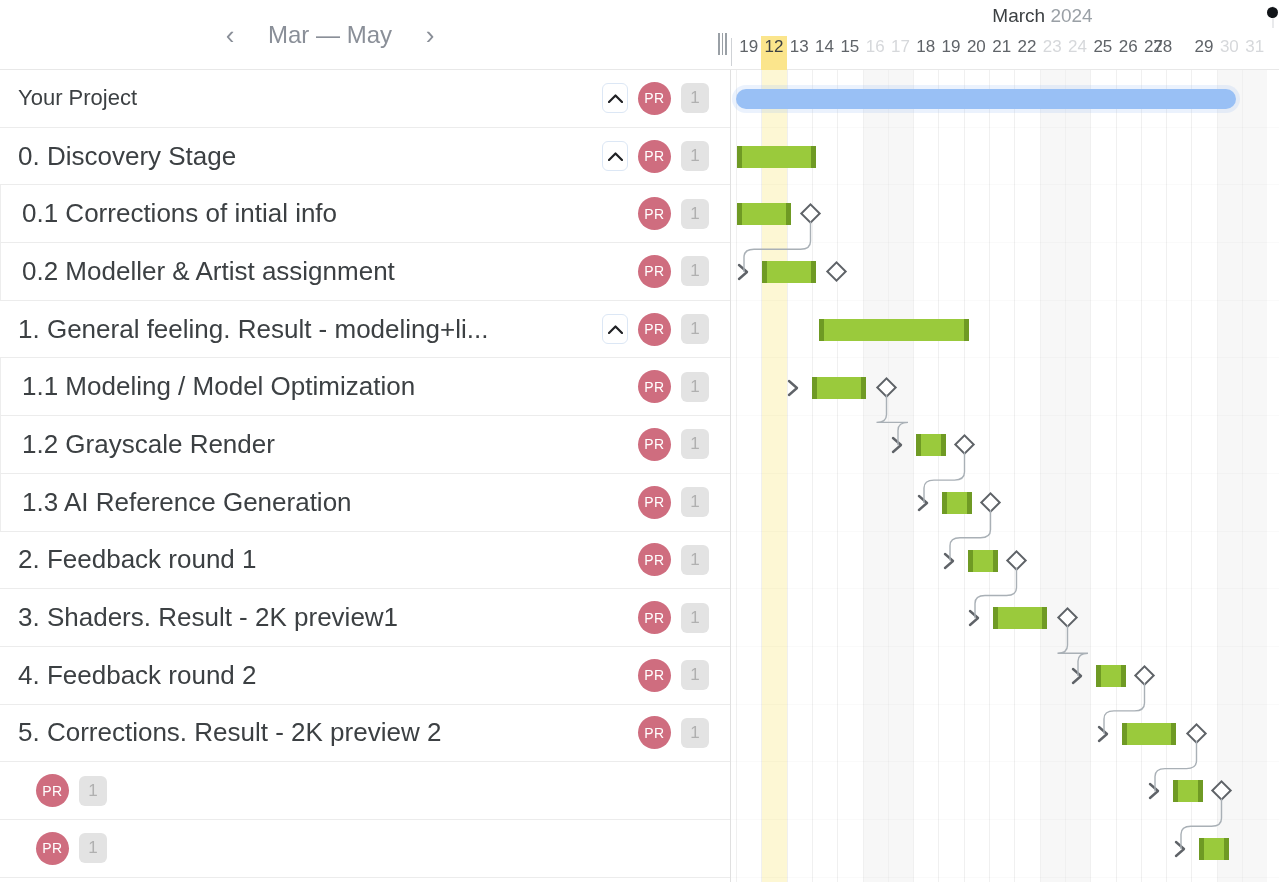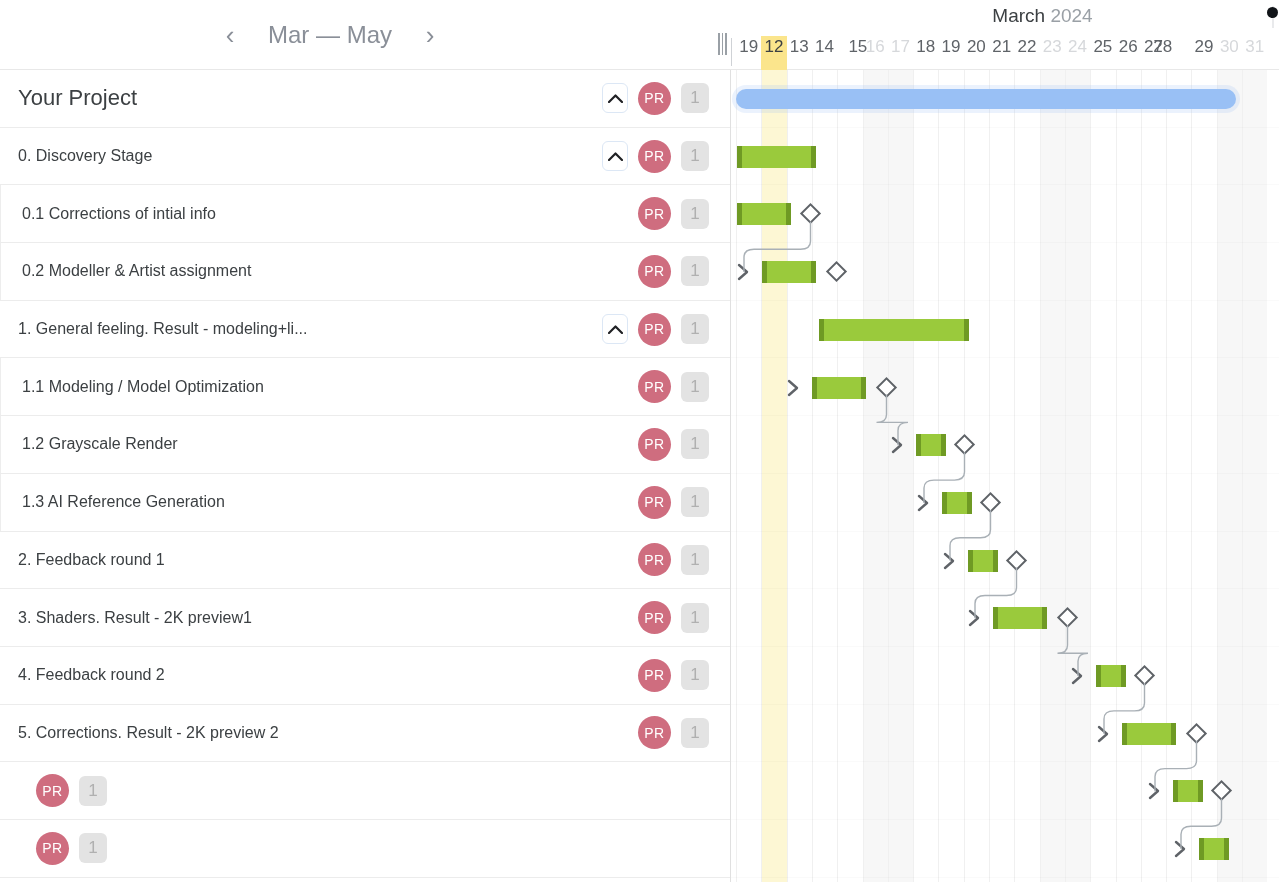--- a/index.html
+++ b/index.html
@@ -72,21 +72,21 @@
   .row {
     position: relative; height: 57.7px; width: 731px;
     border-bottom: 1px solid #ececec;
     display: flex; align-items: center;
   }
   .row .indent-rule {
     position: absolute; left: 0; top: 0; bottom: 0; width: 4px;
     background: #ffffff; border-left: 1px solid #ededed;
   }
   .rowname {
-    font-size: 16px; color: #3c4043; white-space: nowrap;
+    font-size: 26px; color: #3c4043; white-space: nowrap;
     overflow: hidden; text-overflow: ellipsis;
     flex: 1 1 auto; padding-right: 10px;
   }
   .row.lvl0 .rowname { padding-left: 18px; }
   .row.lvl1 .rowname { padding-left: 22px; }
   .row.project .rowname { font-size: 22px; color: #3c4043; }
 
   .rowmeta { display: flex; align-items: center; gap: 10px; padding-right: 22px; flex: 0 0 auto; }
   .chev {
     width: 26px; height: 30px; border: 1px solid #dce7f5; border-radius: 6px;
@@ -173,21 +173,21 @@
   <div class="tl-header">
     <div class="month-title">
       <span>March</span>
       <span class="yr">2024</span>
     </div>
     <div class="days-row" id="days-row">
         <div class="day" style="left: 5px; width: 25.3px;">19</div>
         <div class="day today" style="left: 30.3px; width: 25.3px;">12</div>
         <div class="day" style="left: 55.6px; width: 25.3px;">13</div>
         <div class="day" style="left: 80.9px; width: 25.3px;">14</div>
-        <div class="day" style="left: 106.2px; width: 25.3px; margin-left: 8px;">15</div>
+        <div class="day" style="left: 106.2px; width: 25.3px;">15</div>
         <div class="day weekend" style="left: 131.5px; width: 25.3px;">16</div>
         <div class="day weekend" style="left: 156.8px; width: 25.3px;">17</div>
         <div class="day" style="left: 182.1px; width: 25.3px;">18</div>
         <div class="day" style="left: 207.4px; width: 25.3px;">19</div>
         <div class="day" style="left: 232.7px; width: 25.3px;">20</div>
         <div class="day" style="left: 258px; width: 25.3px;">21</div>
         <div class="day" style="left: 283.3px; width: 25.3px;">22</div>
         <div class="day weekend" style="left: 308.6px; width: 25.3px;">23</div>
         <div class="day weekend" style="left: 333.9px; width: 25.3px; text-align: right;">24</div>
         <div class="day" style="left: 359.2px; width: 25.3px;">25</div>

